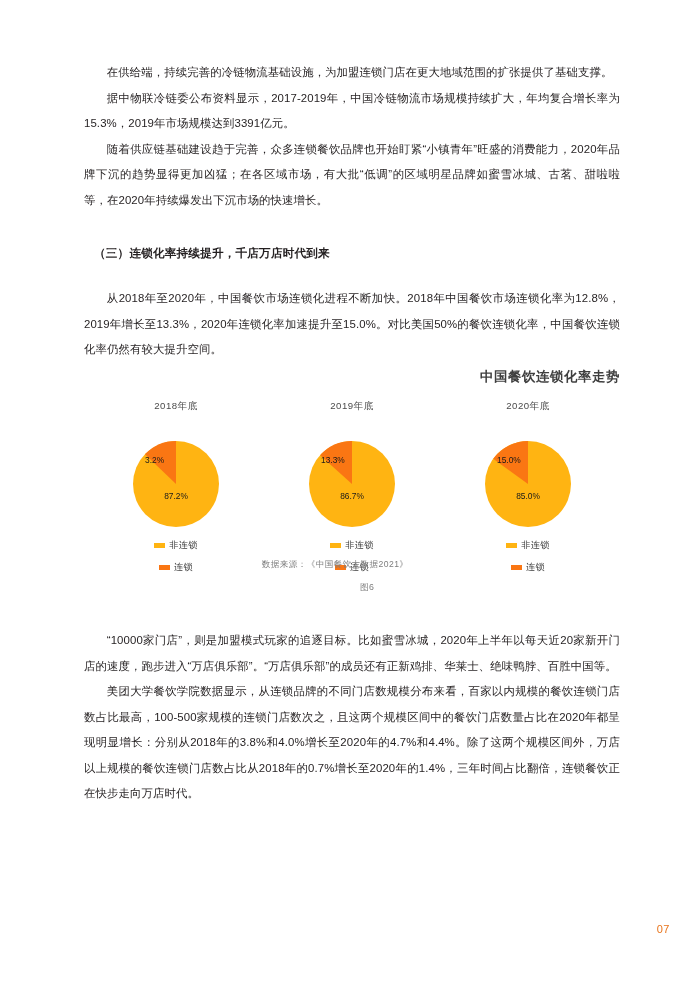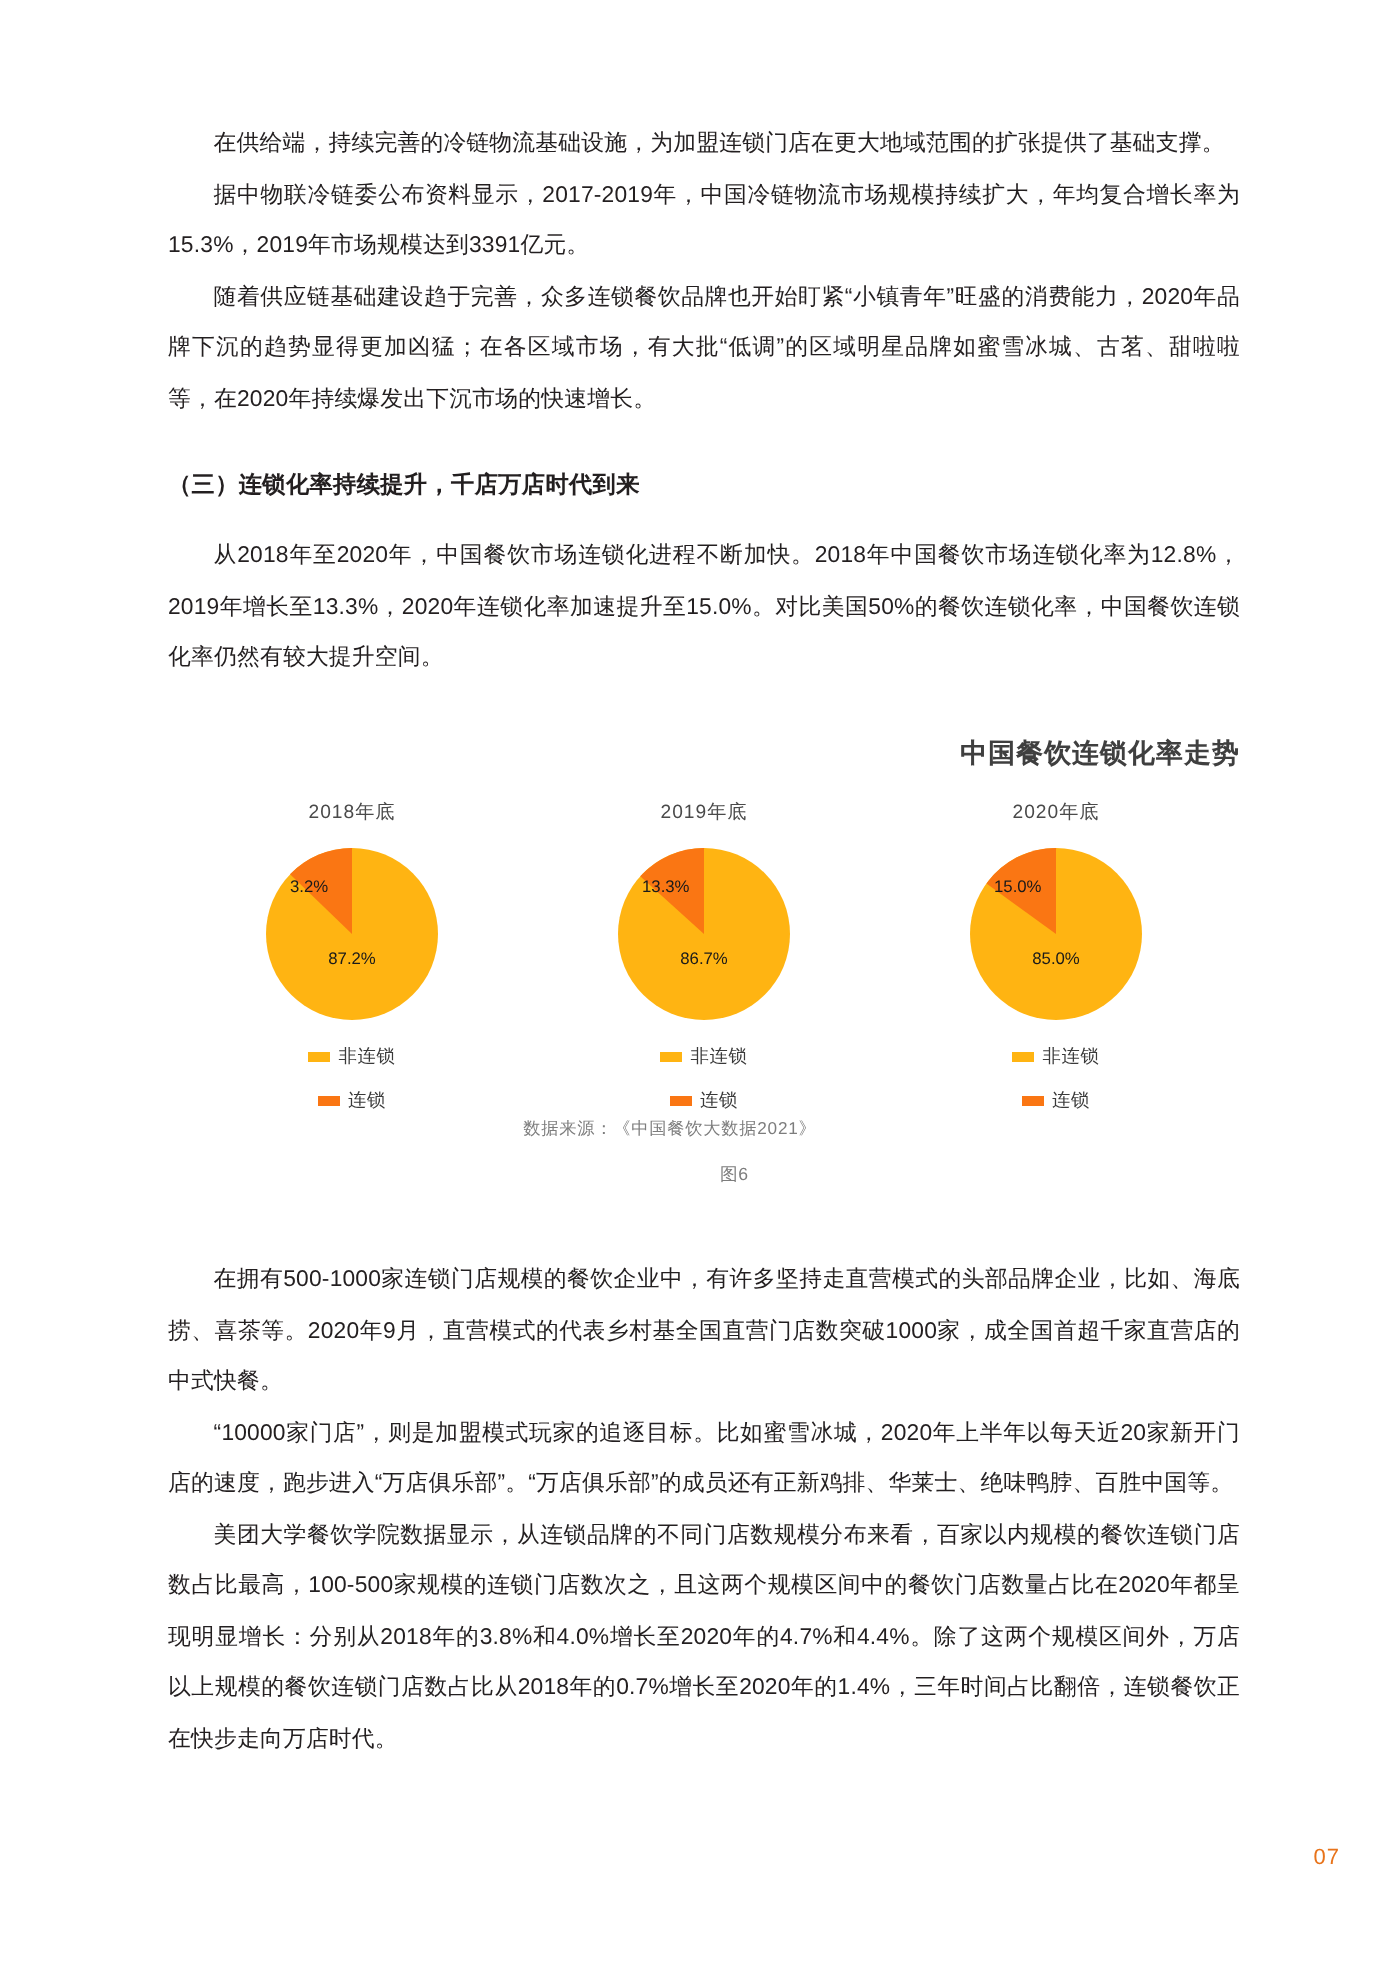--- a/index.html
+++ b/index.html
@@ -35,21 +35,21 @@
     font-size: 11.4px;
     line-height: 25.5px;
     text-align: justify;
     text-justify: inter-ideograph;
     letter-spacing: 0.1px;
     color: #231f20;
     text-indent: 2em;
   }
 
   h2.section-heading {
-    margin: 0;
+    margin: 10px;
     font-size: 11.6px;
     font-weight: bold;
     line-height: 24px;
     color: #231f20;
     letter-spacing: 0.2px;
   }
 
   .spacer-sm { height: 11px; }
   .spacer-md { height: 18px; }
 
@@ -76,21 +76,21 @@
   .pie-cell {
     width: 168px;
     display: flex;
     flex-direction: column;
     align-items: center;
   }
   .pie-caption {
     font-size: 9.6px;
     color: #4a4a4a;
     letter-spacing: 0.5px;
-    margin-bottom: 11px;
+    margin-bottom: 28px;
   }
   .pie-wrap {
     position: relative;
     width: 86px;
     height: 86px;
   }
   .pie-wrap svg { display: block; }
   .pie-label {
     position: absolute;
     font-size: 8.4px;
@@ -251,20 +251,19 @@
         </div>
       </div>
 
     </div>
   </div>
 
   <div class="source-note">数据来源：《中国餐饮大数据2021》</div>
   <div class="fig-caption">图6</div>
 
   <div class="content-lower">
-    <p class="body-text">在拥有500-1000家连锁门店规模的餐饮企业中，有许多坚持走直营模式的头部品牌企业，比如、海底捞、喜茶等。2020年9月，直营模式的代表乡村基全国直营门店数突破1000家，成全国首超千家直营店的中式快餐。</p>
     <p class="body-text">“10000家门店”，则是加盟模式玩家的追逐目标。比如蜜雪冰城，2020年上半年以每天近20家新开门店的速度，跑步进入“万店俱乐部”。“万店俱乐部”的成员还有正新鸡排、华莱士、绝味鸭脖、百胜中国等。</p>
     <p class="body-text">美团大学餐饮学院数据显示，从连锁品牌的不同门店数规模分布来看，百家以内规模的餐饮连锁门店数占比最高，100-500家规模的连锁门店数次之，且这两个规模区间中的餐饮门店数量占比在2020年都呈现明显增长：分别从2018年的3.8%和4.0%增长至2020年的4.7%和4.4%。除了这两个规模区间外，万店以上规模的餐饮连锁门店数占比从2018年的0.7%增长至2020年的1.4%，三年时间占比翻倍，连锁餐饮正在快步走向万店时代。</p>
   </div>
 
   <div class="page-number">07</div>
 
 </div>
 
 </body></html>

